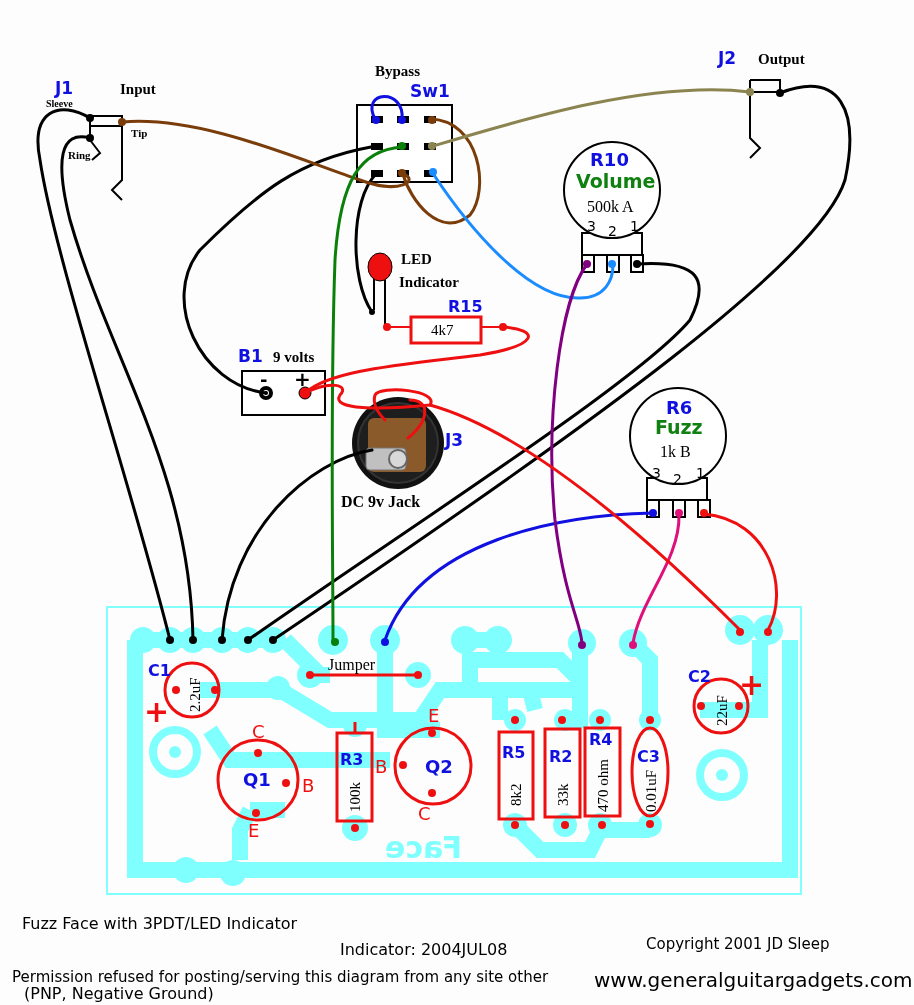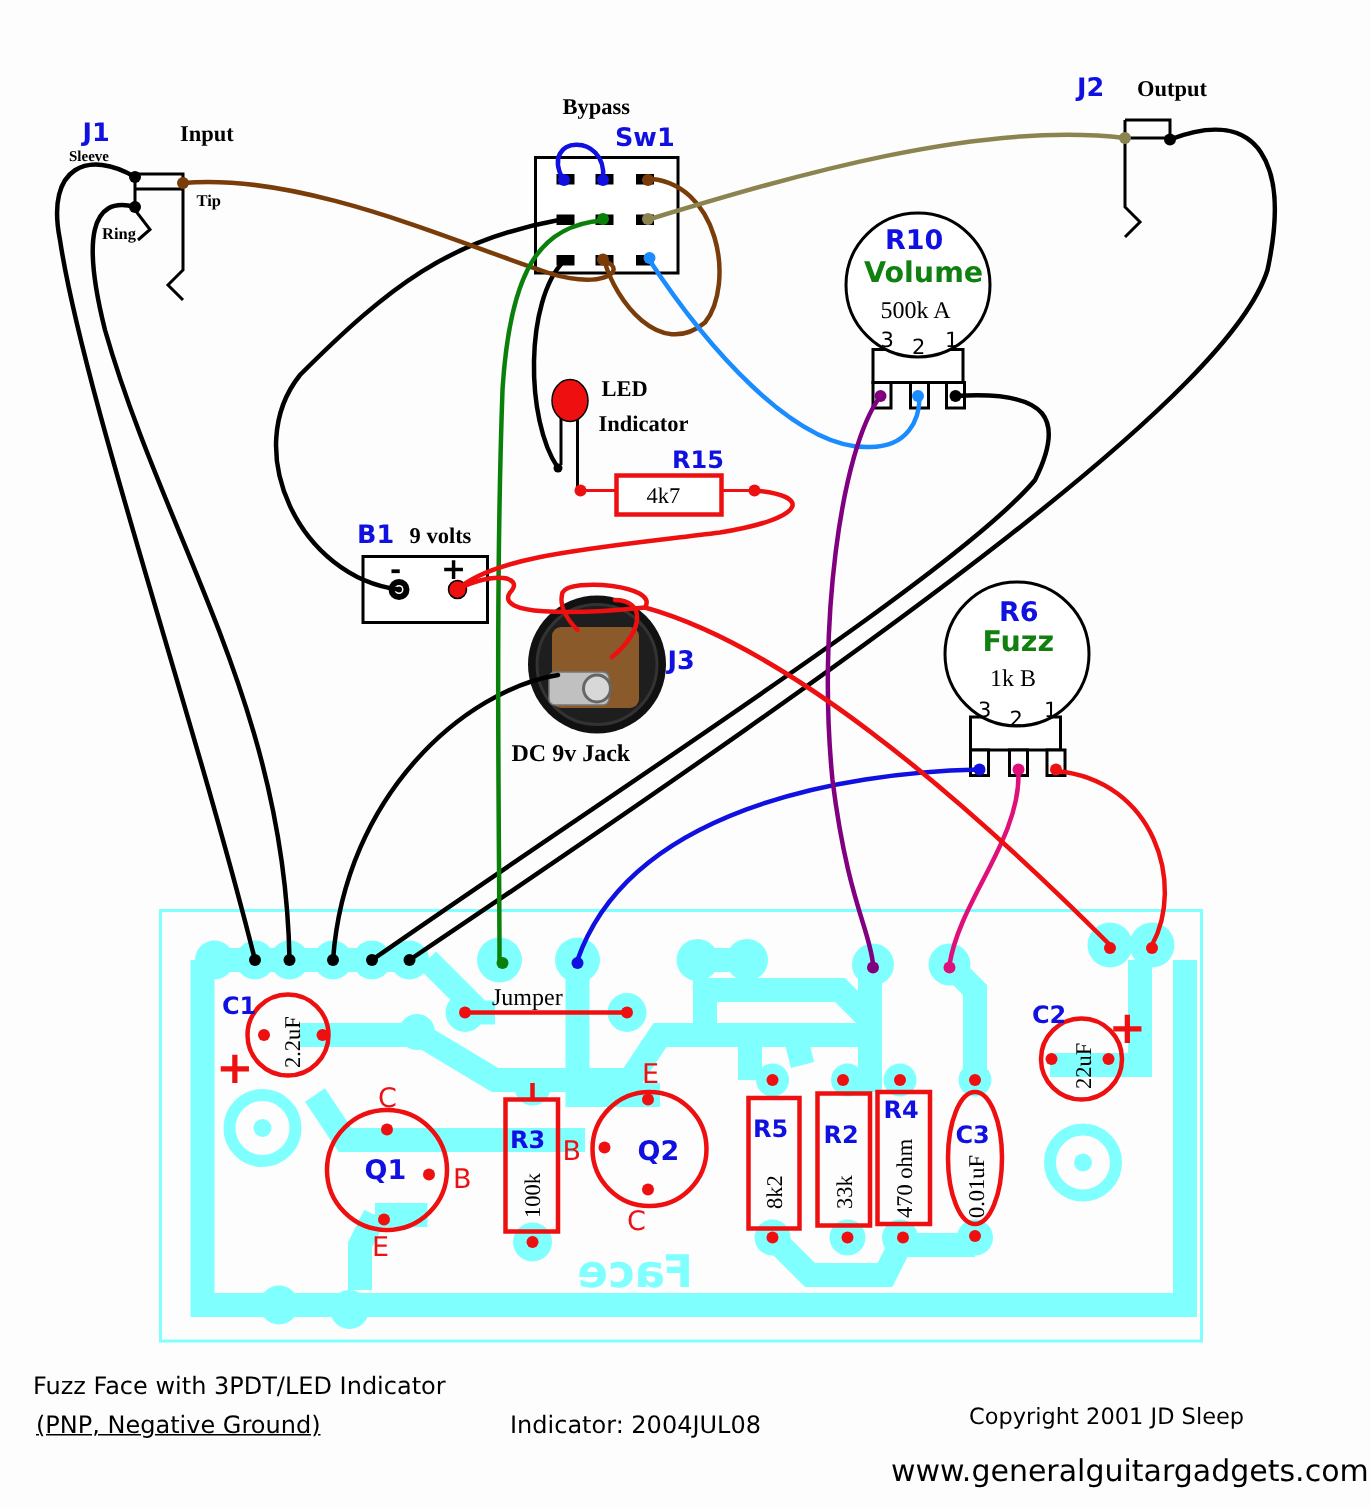--- a/index.html
+++ b/index.html
@@ -337,17 +337,18 @@
     <circle cx="587" cy="264" r="4" fill="#800080"></circle>
     <circle cx="612" cy="264" r="4" fill="#1a8cff"></circle>
     <circle cx="637" cy="264" r="4" fill="#000"></circle>
     <circle cx="653" cy="513" r="4" fill="#1010e0"></circle>
     <circle cx="679" cy="513" r="4" fill="#e0107a"></circle>
     <circle cx="704" cy="513" r="4" fill="#ee1010"></circle>
   </g>
 </svg>
 
 <div class="footer" style="left:22px; top:914px; font-size:16px;">Fuzz Face with 3PDT/LED Indicator</div>
-<div class="footer" style="left:24px; top:940px; font-size:16px;text-decoration:underline;">(PNP, Negative Ground)</div>
+<div class="footer" style="left:24px; top:984px; font-size:16px;">(PNP, Negative Ground)</div>
 <div class="footer" style="left:340px; top:940px; font-size:16px;">Indicator:  2004JUL08</div>
 <div class="footer" style="left:646px; top:935px; font-size:15px;">Copyright 2001   JD Sleep</div>
+<div class="footer" style="left:12px; top:968px; font-size:15px;">Permission refused for posting/serving this diagram from any site other</div>
 <div class="footer" style="left:594px; top:968px; font-size:20px;">www.generalguitargadgets.com</div>
 </div>
 
 </body></html>

